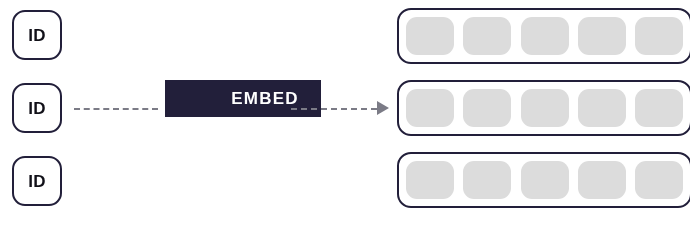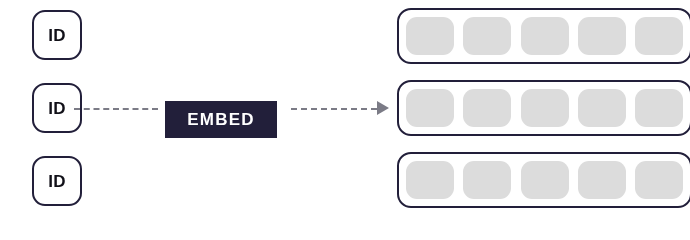--- a/index.html
+++ b/index.html
@@ -35,21 +35,20 @@
     left: 0;
     width: 46px;
     height: 46px;
     border: 2.5px solid #221f3a;
     border-radius: 13px;
     background: #ffffff;
     box-sizing: content-box;
     display: flex;
     align-items: center;
     justify-content: center;
-    margin-left: 20px;
   }
   .id-box.r0 { top: 0px; }
   .id-box.r1 { top: 73px; }
   .id-box.r2 { top: 146px; }
   .id-label {
     font-size: 17px;
     font-weight: bold;
     color: #111018;
     letter-spacing: 0.3px;
     line-height: 1;
@@ -78,27 +77,28 @@
     width: 0; height: 0;
     border-top: 7px solid transparent;
     border-bottom: 7px solid transparent;
     border-left: 12px solid #7b7b86;
   }
 
   
   .embed-box {
     position: absolute;
     left: 165px;
-    top: 101px;
+    top: 80px;
     width: 112px;
     height: 37px;
     background: #221f3a;
     display: flex;
     align-items: center;
     justify-content: center;
+    padding-left: 44px;
   }
   .embed-label {
     color: #ffffff;
     font-size: 17px;
     font-weight: bold;
     letter-spacing: 1.2px;
     line-height: 1;
   }
 
   

